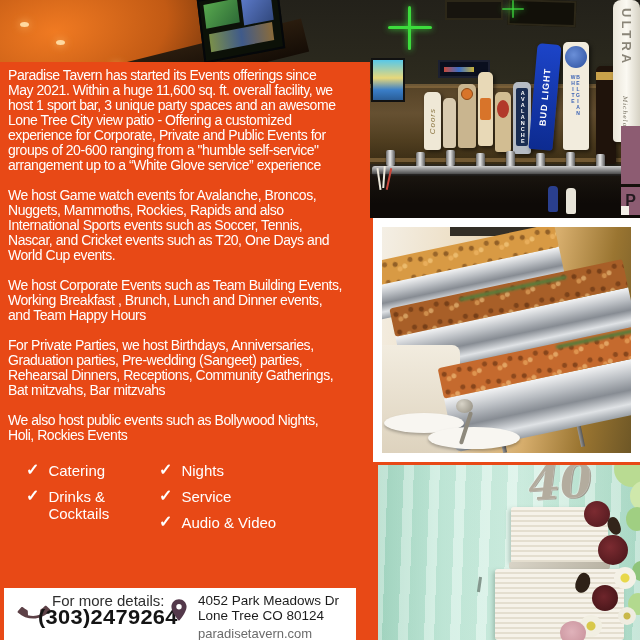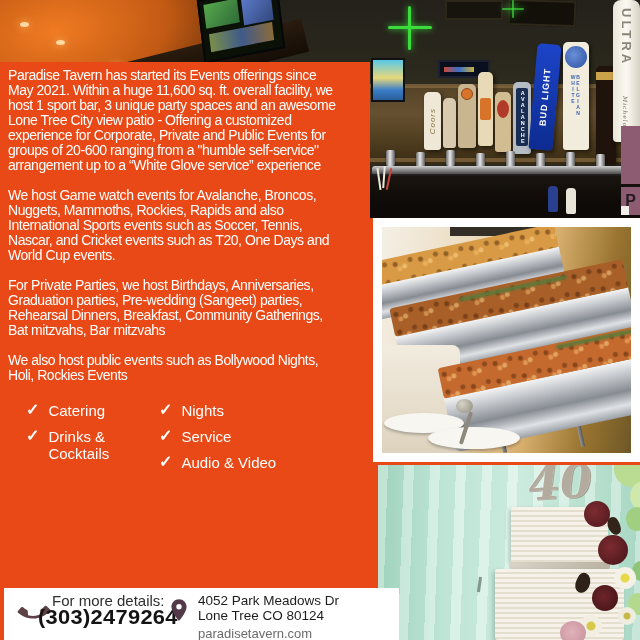--- a/index.html
+++ b/index.html
@@ -93,21 +93,21 @@
     background:repeating-linear-gradient(92deg,rgba(255,255,255,.35) 0 10px,rgba(170,210,195,.18) 10px 26px);}
   .fleck{position:absolute;left:100px;top:112px;width:3px;height:15px;background:#4a5a50;opacity:.6;transform:rotate(8deg);}
   .tier{position:absolute;border-radius:3px;
     background:repeating-linear-gradient(180deg,#f6f2e9 0 3px,#e4decf 3px 5px);box-shadow:-2px 2px 4px rgba(80,110,95,.35);}
   .tier-band{position:absolute;background:linear-gradient(90deg,#d8d3c6,#b9b3a4);border-radius:2px;}
   .topper{position:absolute;left:150px;top:-10px;font-family:"DejaVu Serif",serif;font-style:italic;font-weight:bold;
     font-size:46px;color:#b3ac9e;transform:rotate(-4deg);text-shadow:0 0 2px #ffffff,1px 1px 0 #8f897c;}
   .flower{position:absolute;border-radius:50%;}
   .balloon{position:absolute;border-radius:50%;}
   
-  .contact-box{position:absolute;left:4px;top:588px;width:395px;height:52px;background:#ffffff;}
+  .contact-box{position:absolute;left:4px;top:588px;width:352px;height:52px;background:#ffffff;}
   .phone-icon{position:absolute;left:14px;top:7px;width:32px;height:32px;transform:rotate(-48deg);}
   .phone-icon svg{width:100%;height:100%;fill:#5d4147;}
   .details-label{position:absolute;left:48px;top:4px;font-size:15px;color:#2e2e2e;}
   .phone-number{position:absolute;left:34px;top:17px;font-size:21px;font-weight:bold;color:#141414;letter-spacing:.3px;
     transform:scaleX(1.04);transform-origin:left;}
   .pin-icon{position:absolute;left:162px;top:5px;width:26px;height:34px;}
   .pin-icon svg{width:100%;height:100%;fill:#53384a;}
   .addr1{position:absolute;left:194px;top:5px;font-size:13.5px;color:#1c1c1c;}
   .addr2{position:absolute;left:194px;top:20px;font-size:13.5px;color:#1c1c1c;}
   .website{position:absolute;left:194px;top:38px;font-size:13px;color:#6b6b6b;}
@@ -206,23 +206,26 @@
 host 1 sport bar, 3 unique party spaces and an awesome
 Lone Tree City view patio - Offering a customized
 experience for Corporate, Private and Public Events for
 groups of 20-600 ranging from a "humble self-service"
 arrangement up to a “White Glove service” experience</p>
     <p class="para">We host Game watch events for Avalanche, Broncos,
 Nuggets, Mammoths, Rockies, Rapids and also
 International Sports events such as Soccer, Tennis,
 Nascar, and Cricket events such as T20, One Days and
 World Cup events.</p>
+    <p class="para">We host Corporate Events such as Team Building Events,
+Working Breakfast , Brunch, Lunch and Dinner events,
+and Team Happy Hours</p>
     <p class="para">For Private Parties, we host Birthdays, Anniversaries,
 Graduation parties, Pre-wedding (Sangeet) parties,
-Rehearsal Dinners, Breakfast, Community Gatherings,
+Rehearsal Dinners, Receptions, Community Gatherings,
 Bat mitzvahs, Bar mitzvahs</p>
     <p class="para">We also host public events such as Bollywood Nights,
 Holi, Rockies Events</p>
 
     <div class="services">
       <div class="svc-col1">
         <div class="svc-item">
           <span class="check">✓</span>
           <span class="svc-label">Catering</span>
         </div>

